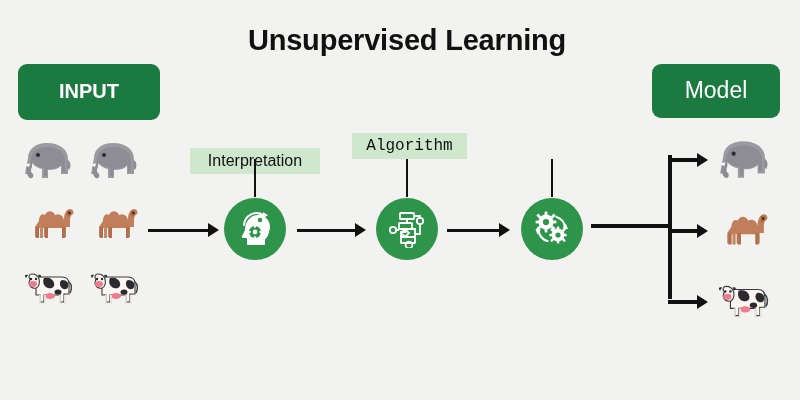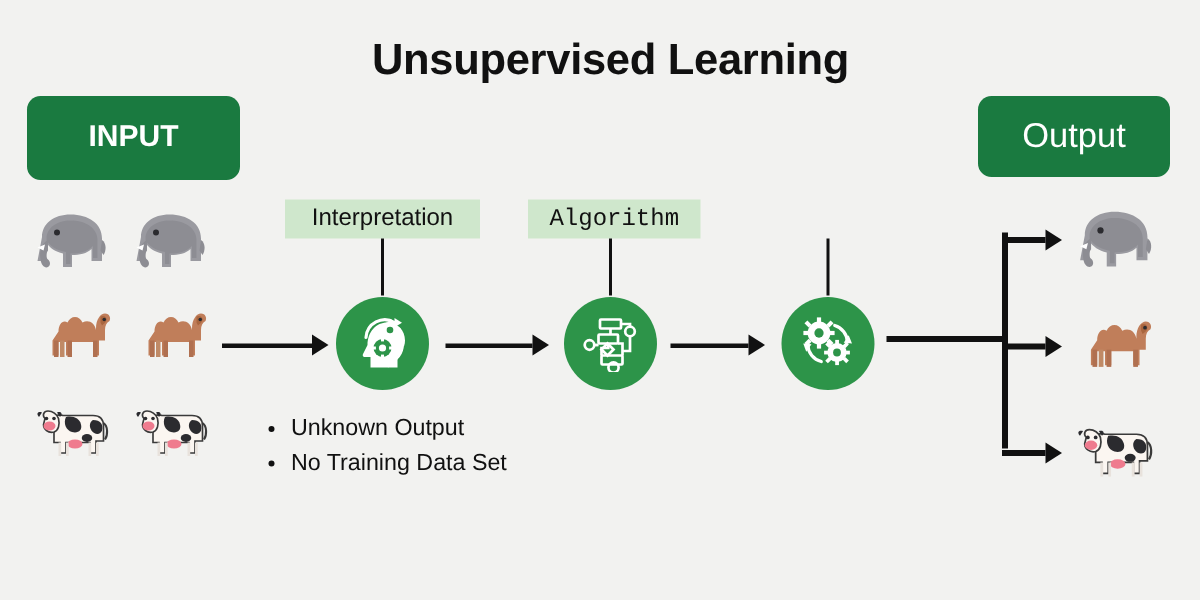--- a/index.html
+++ b/index.html
@@ -58,21 +58,21 @@
     color: #111111;
     font-size: 16px;
     height: 26px;
     display: flex;
     align-items: center;
     justify-content: center;
     padding: 0 12px;
     white-space: nowrap;
     box-sizing: border-box;
   }
-  #label-interpretation { left: 190px; top: 133px; width: 130px; }
+  #label-interpretation { left: 190px; top: 148px; width: 130px; }
   #label-algorithm      { left: 352px; top: 133px; width: 115px; font-family: Liberation Mono, monospace; }
   #label-processing     { left: 495px; top: 133px; width: 115px; }
   #label-model-training { left: 334px; top: 348px; width: 146px; height: 27px; }
 
   
   .stem {
     width: 2px;
     background: #111111;
   }
 
@@ -343,21 +343,21 @@
   <div class="abs" style="left:668px; top:224px; display:flex; align-items:center;">
     <div class="arrow-line" style="width:29px; height:4px;"></div>
     <div class="arrow-head"></div>
   </div>
 
   <div class="abs" style="left:668px; top:295px; display:flex; align-items:center;">
     <div class="arrow-line" style="width:29px; height:4px;"></div>
     <div class="arrow-head"></div>
   </div>
 
-  <div class="abs green-box" id="output-box">Output</div>
+  <div class="abs green-box" id="output-box">Model</div>
 
   <div class="abs out-animal" style="left:712px; top:138px;">
     <svg width="60" height="48" viewBox="0 0 52 46">
       <path d="M8 18 C8 9 16 3 27 3 C39 3 48 9 48 19 L48 34 L41 34 L41 26 C38 29 33 30 28 30 L28 38 L22 38 L22 29 C17 28 13 25 11 22 L11 34 L5 34 Z" fill="#9a9aa0"></path>
       <path d="M11 19 C11 12 18 7 27 7 C37 7 45 12 45 20 L45 32 L42 32 L42 24 C38 28 33 29 27 29 L27 36 L24 36 L24 28 C18 27 13 24 11 20 Z" fill="#8d8d93"></path>
       <circle cx="18" cy="15" r="2" fill="#2b2b2f"></circle>
       <path d="M12 20 C8 22 6 27 7 33 C7.5 37 10 39 12 38 C14 37 13.5 34 12 33 C10.5 32 10.5 29 12 27 Z" fill="#8d8d93"></path>
       <path d="M10 23 L5 25 L9 27 Z" fill="#ffffff"></path>
       <path d="M48 20 C51 22 51 27 49 30 L47 27 Z" fill="#8d8d93"></path>
     </svg>
@@ -389,21 +389,15 @@
       <circle cx="14" cy="13" r="1.2" fill="#2b2b2f"></circle>
       <ellipse cx="28" cy="30" rx="5" ry="3" fill="#ef7b8e"></ellipse>
       <rect x="17" y="29" width="1.8" height="9" fill="#e8e2dc"></rect>
       <rect x="22" y="29" width="1.8" height="9" fill="#e8e2dc"></rect>
       <rect x="37" y="29" width="1.8" height="9" fill="#e8e2dc"></rect>
       <rect x="42" y="29" width="1.8" height="9" fill="#e8e2dc"></rect>
       <path d="M47 16 C50 18 50 24 48 27" stroke="#3a3a3a" stroke-width="1.4" fill="none"></path>
     </svg>
   </div>
 
-  <div class="abs" id="bullets">
-    <ul>
-      <li>Unknown Output</li>
-      <li>No Training Data Set</li>
-    </ul>
-  </div>
 
 
 </div>
 
 </body></html>

